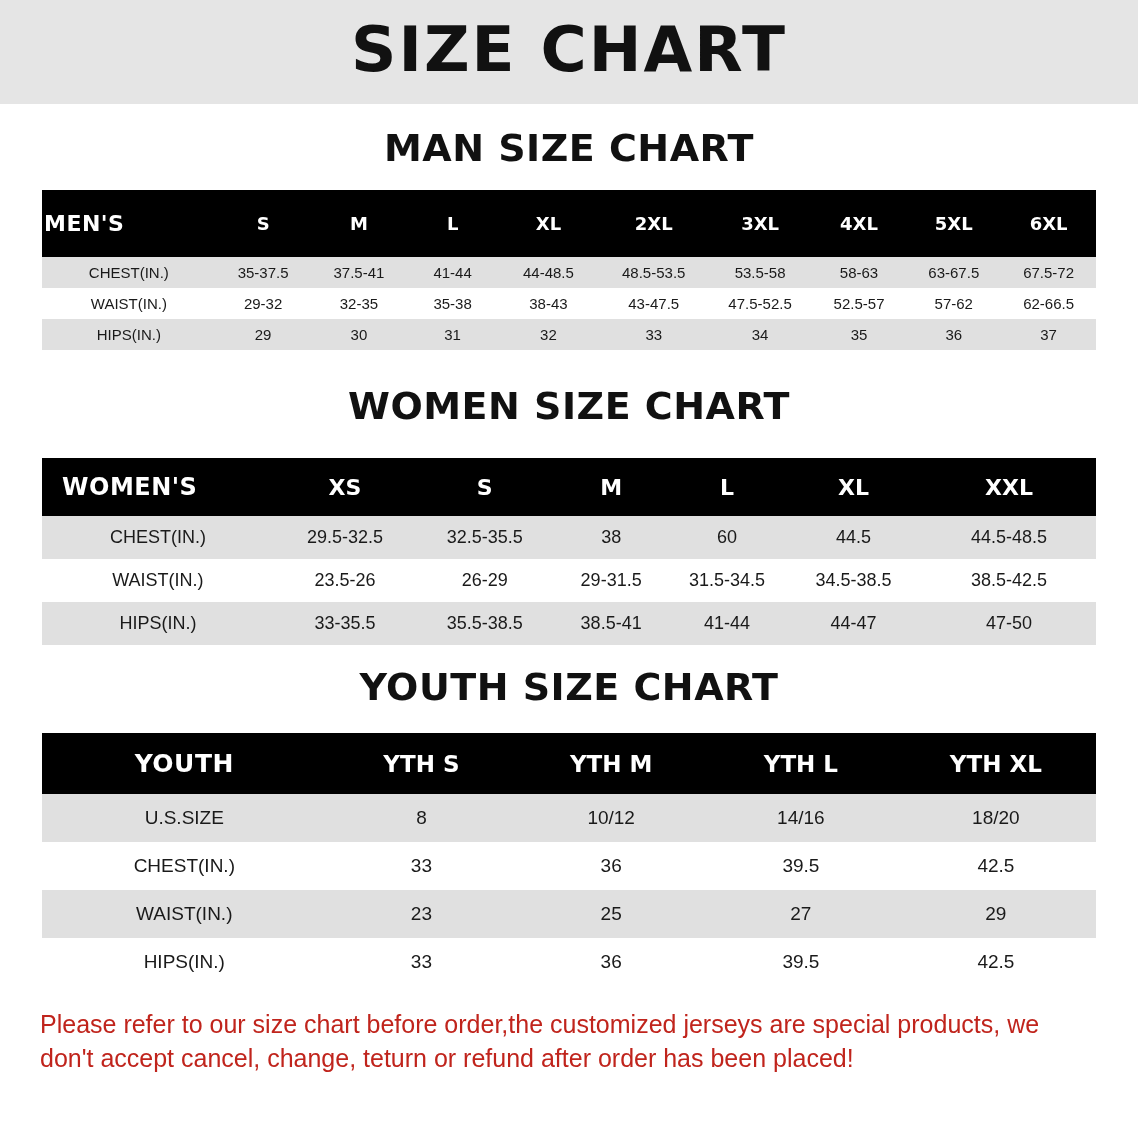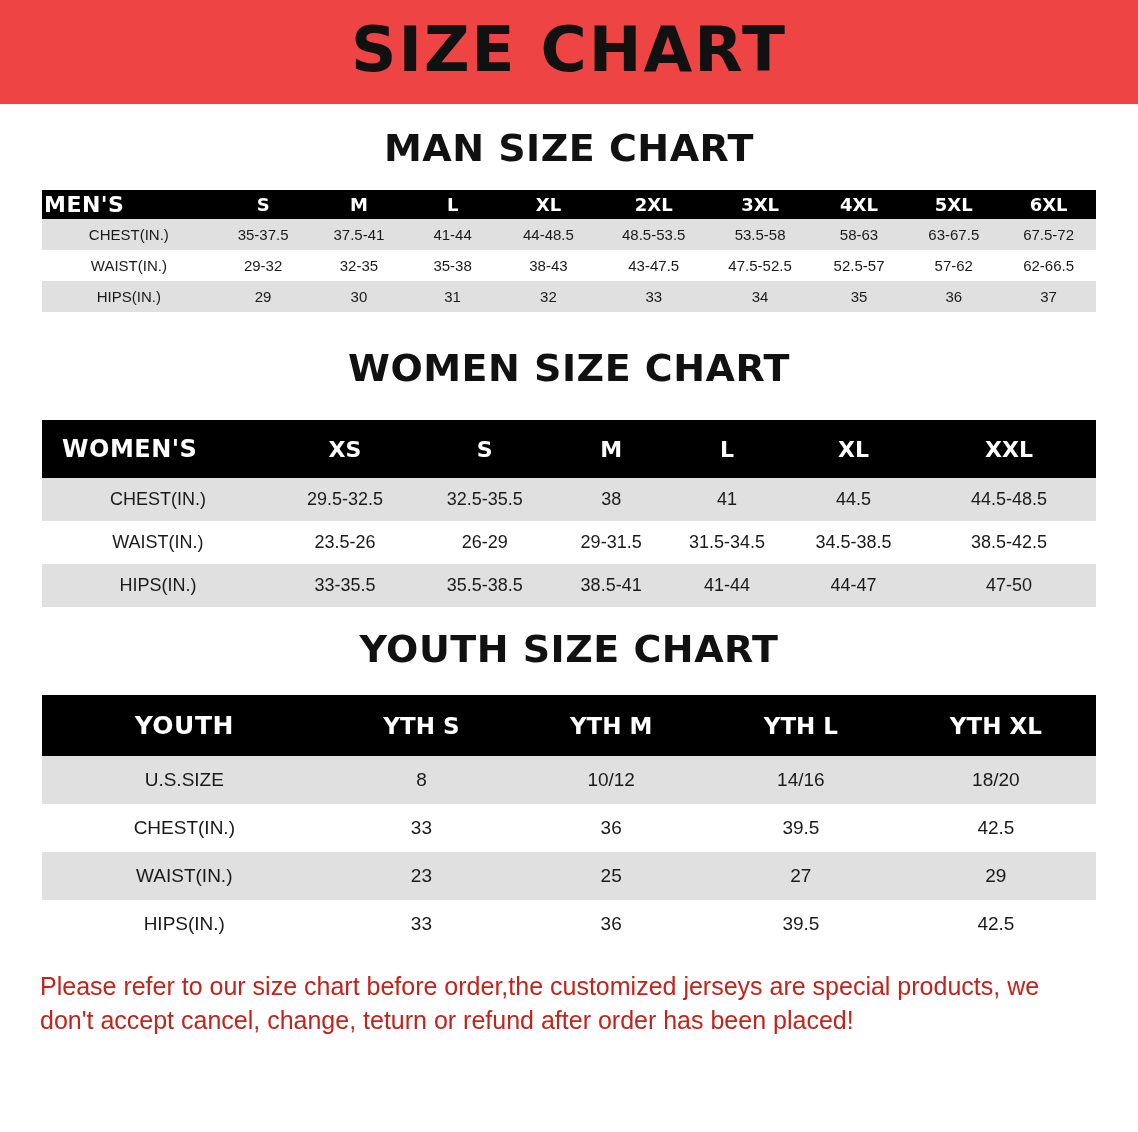--- a/index.html
+++ b/index.html
@@ -13,21 +13,21 @@
     height: 1132px;
     font-family: "Liberation Sans", sans-serif;
     color: #111111;
     overflow: hidden;
   }
 
   
   .banner {
     width: 100%;
     height: 104px;
-    background: #ef4444;
+    background: #e5e5e5;
     display: flex;
     align-items: center;
     justify-content: center;
   }
   .banner-title {
     font-family: "DejaVu Sans", sans-serif;
     font-weight: bold;
     font-size: 63px;
     letter-spacing: 2px;
     color: #111111;
@@ -79,21 +79,21 @@
     white-space: nowrap;
   }
   tbody td.rowhead {
     text-align: center;
     font-size: 17px;
   }
   tbody tr.shade td { background: #e0e0e0; }
   tbody tr.plain td { background: #ffffff; }
 
   
-  .men thead th { font-size: 18px; padding: 2px 2px; }
+  .men thead th { font-size: 18px; padding: 21px 2px; }
   .men thead th.rowhead { font-size: 22px; }
   .men tbody td { font-size: 15px; padding: 7px 2px; }
   .men tbody td.rowhead { font-size: 15px; }
 
   
   .women thead th { font-size: 22px; padding: 15px 20px; }
   .women thead th.rowhead { font-size: 24px; }
   .women tbody td { font-size: 18px; padding: 11px 4px; }
 
   
@@ -210,21 +210,21 @@
         <th>XL</th>
         <th>XXL</th>
       </tr>
     </thead>
     <tbody>
       <tr class="shade">
         <td class="rowhead">CHEST(IN.)</td>
         <td>29.5-32.5</td>
         <td>32.5-35.5</td>
         <td>38</td>
-        <td>41</td>
+        <td>60</td>
         <td>44.5</td>
         <td>44.5-48.5</td>
       </tr>
       <tr class="plain">
         <td class="rowhead">WAIST(IN.)</td>
         <td>23.5-26</td>
         <td>26-29</td>
         <td>29-31.5</td>
         <td>31.5-34.5</td>
         <td>34.5-38.5</td>

